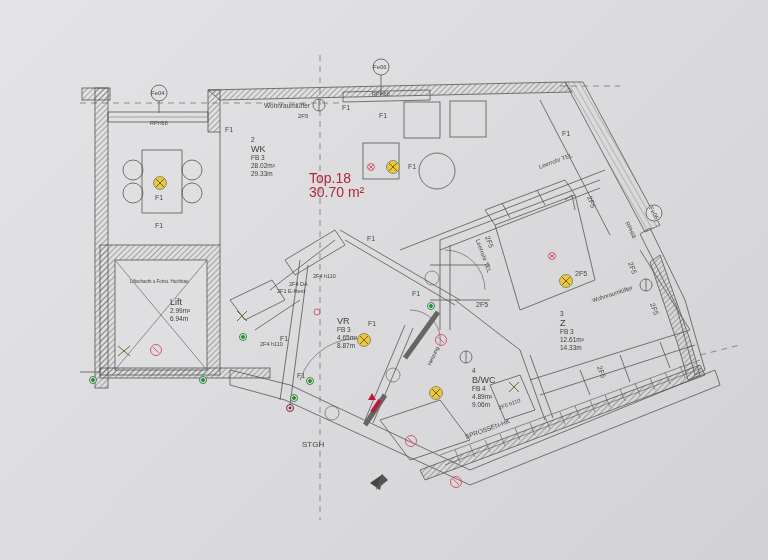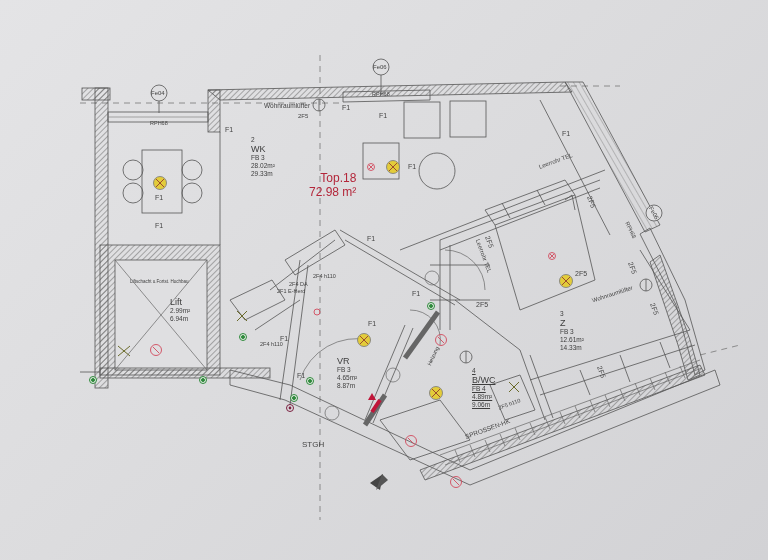--- a/index.html
+++ b/index.html
@@ -9,21 +9,21 @@
       font-family: "Liberation Sans", sans-serif;
     }
     .sheet {
       position: absolute; left: 0; top: 0; width: 768px; height: 560px;
       background: linear-gradient(135deg, #e4e4e6 0%, #dcdcde 45%, #d2d2d5 100%);
     }
     svg.plan { position: absolute; left: 0; top: 0; }
     .lbl { position: absolute; color: #444; font-size: 7px; line-height: 8px; white-space: nowrap; }
     .room { position: absolute; color: #3d3d3d; font-size: 6.5px; line-height: 8px; }
     .room .name { font-size: 9px; line-height: 10px; }
-    .top-label { position: absolute; color: #b3263a; font-size: 12px; line-height: 14px; text-align: right; }
+    .top-label { position: absolute; color: #b3263a; font-size: 14px; line-height: 14px; }
   </style>
 </head>
 <body>
 
 <div class="sheet">
   <svg class="plan" width="768" height="560" viewBox="0 0 768 560">
     <defs>
       <pattern id="hatch" width="4" height="4" patternUnits="userSpaceOnUse" patternTransform="rotate(45)">
         <line x1="0" y1="0" x2="0" y2="4" stroke="#666" stroke-width="1"></line>
       </pattern>
@@ -294,48 +294,48 @@
 
   <div class="lbl" style="left:151px;top:89px;font-size:6px;">Fe04</div>
   <div class="lbl" style="left:150px;top:119px;font-size:5.5px;">RPH68</div>
   <div class="lbl" style="left:373px;top:63px;font-size:6px;">Fe06</div>
   <div class="lbl" style="left:372px;top:90px;font-size:5.5px;">RPH68</div>
   <div class="lbl" style="left:647px;top:209px;font-size:6px;transform:rotate(60deg);">Fe06</div>
   <div class="lbl" style="left:622px;top:226px;font-size:5.5px;transform:rotate(65deg);">RPH68</div>
 
   <div class="top-label" style="left:309px;top:171px;">
     <div>Top.18</div>
-    <div>72.98 m²</div>
+    <div>30.70 m²</div>
   </div>
 
   <div class="room" style="left:251px;top:136px;">
     <div>2</div>
     <div class="name">WK</div>
     <div>FB 3</div>
     <div>28.02m²</div>
     <div>29.33m</div>
   </div>
 
   <div class="room" style="left:130px;top:278px;">
     <div style="font-size:4.5px;">Liftschacht u.Fortst. Hochbau</div>
   </div>
   <div class="room" style="left:170px;top:297px;">
     <div class="name">Lift</div>
     <div>2.99m²</div>
     <div>6.94m</div>
   </div>
 
-  <div class="room" style="left:337px;top:316px;margin-top:40px;">
+  <div class="room" style="left:337px;top:316px;">
     <div class="name">VR</div>
     <div>FB 3</div>
     <div>4.65m²</div>
     <div>8.87m</div>
   </div>
 
-  <div class="room" style="left:472px;top:367px;text-decoration:underline;">
+  <div class="room" style="left:472px;top:367px;">
     <div>4</div>
     <div class="name">B/WC</div>
     <div>FB 4</div>
     <div>4.89m²</div>
     <div>9.06m</div>
   </div>
 
   <div class="room" style="left:560px;top:310px;">
     <div>3</div>
     <div class="name">Z</div>

